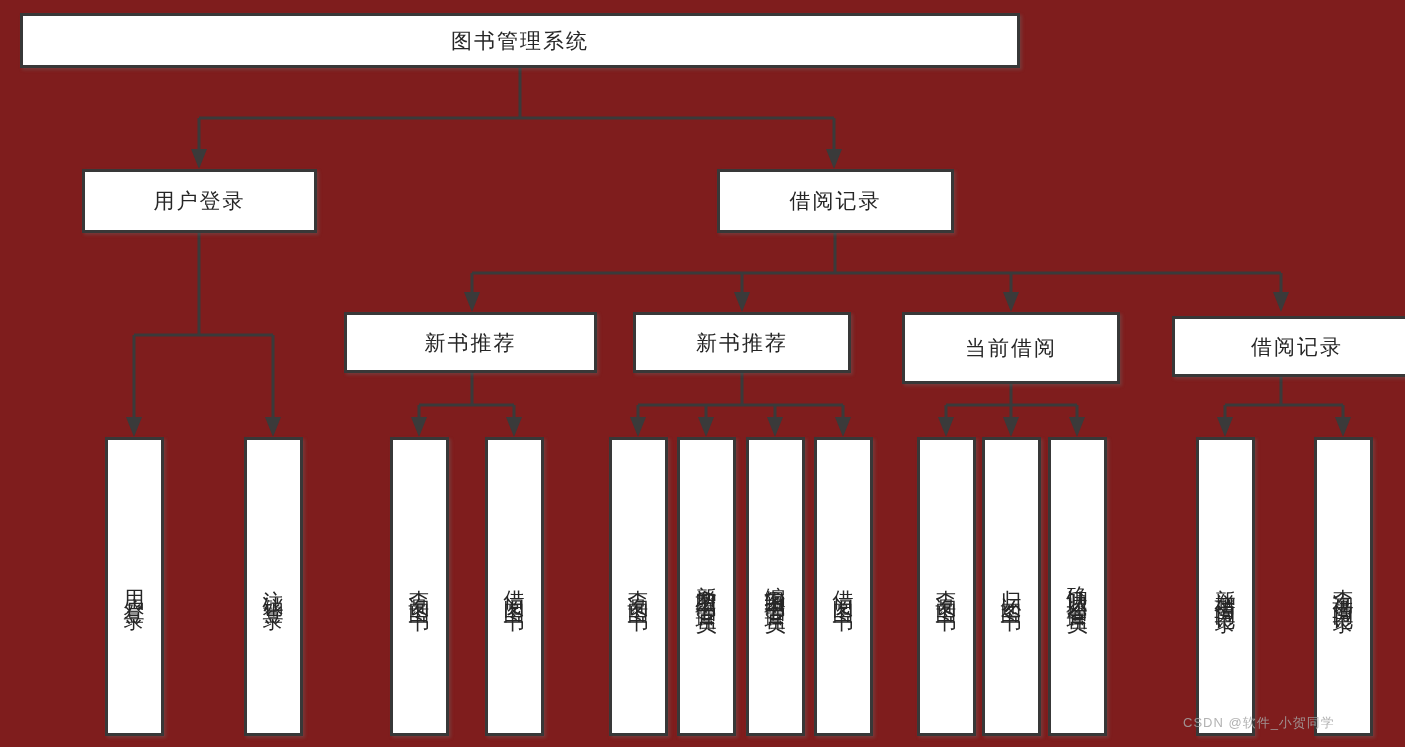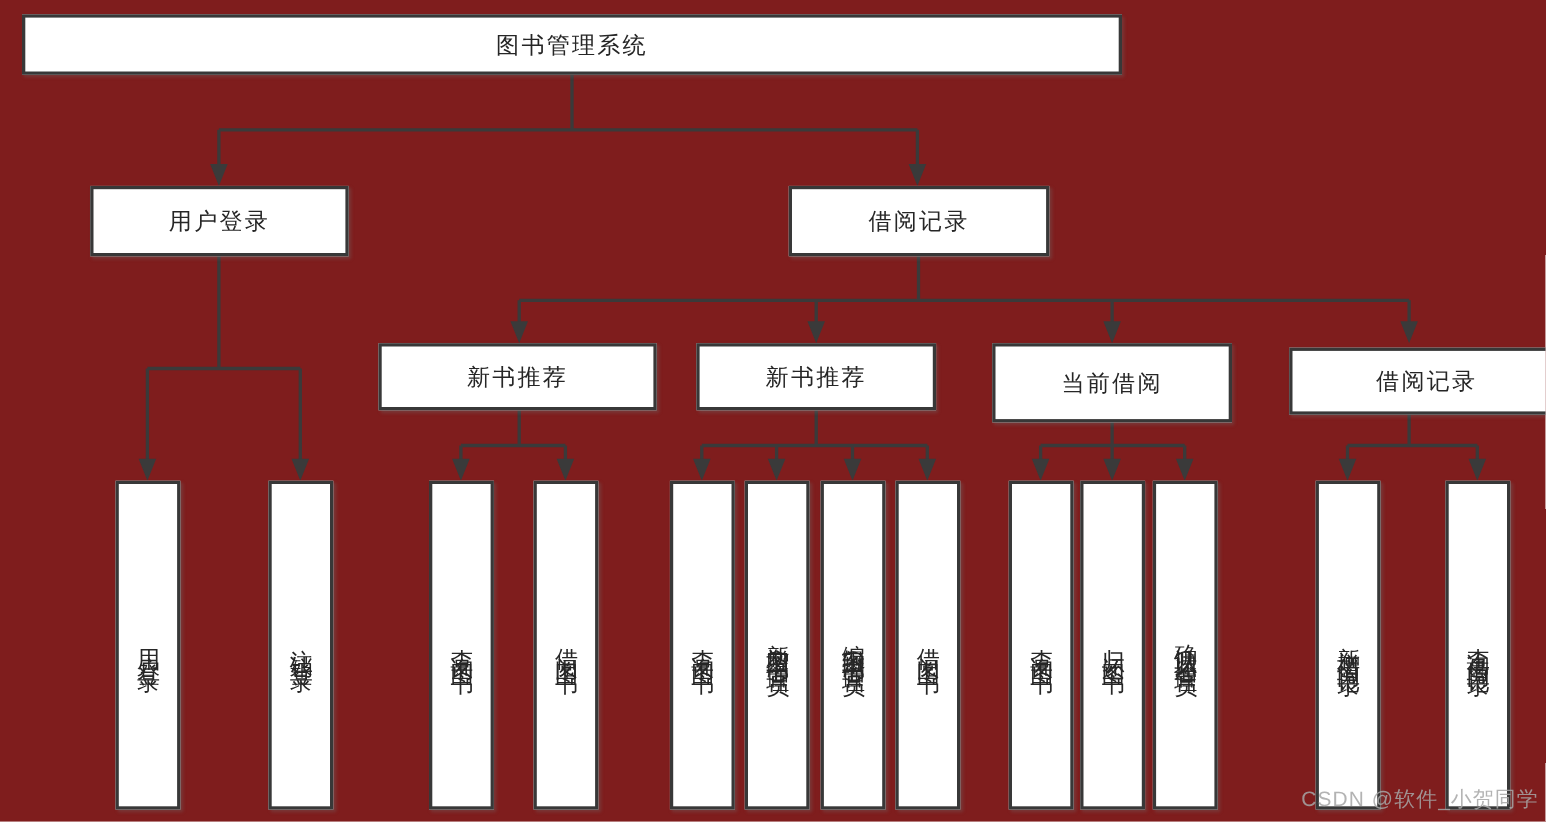--- a/index.html
+++ b/index.html
@@ -46,21 +46,21 @@
     text-orientation: mixed;
     font-size: 21px;
     letter-spacing: 7px;
     line-height: 1;
   }
   .watermark {
     position: absolute;
     left: 1183px;
     top: 714px;
     z-index: 5;
-    font-size: 19px;
+    font-size: 13px;
     color: #a6a6a6;
     opacity: 0.85;
     white-space: nowrap;
     letter-spacing: 1px;
   }
 </style>
 </head>
 <body>
 
 <div class="stage">

